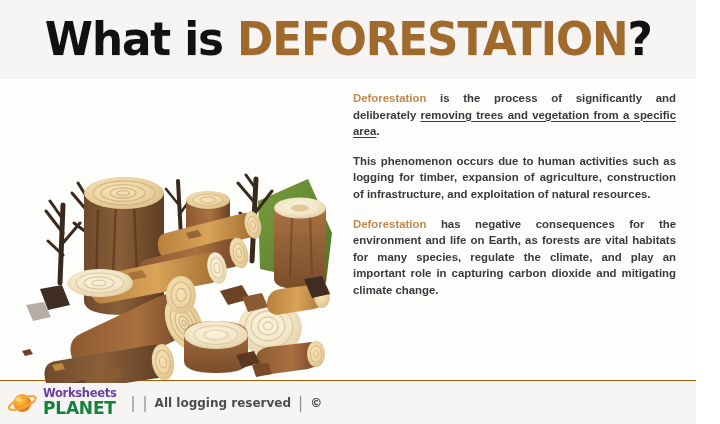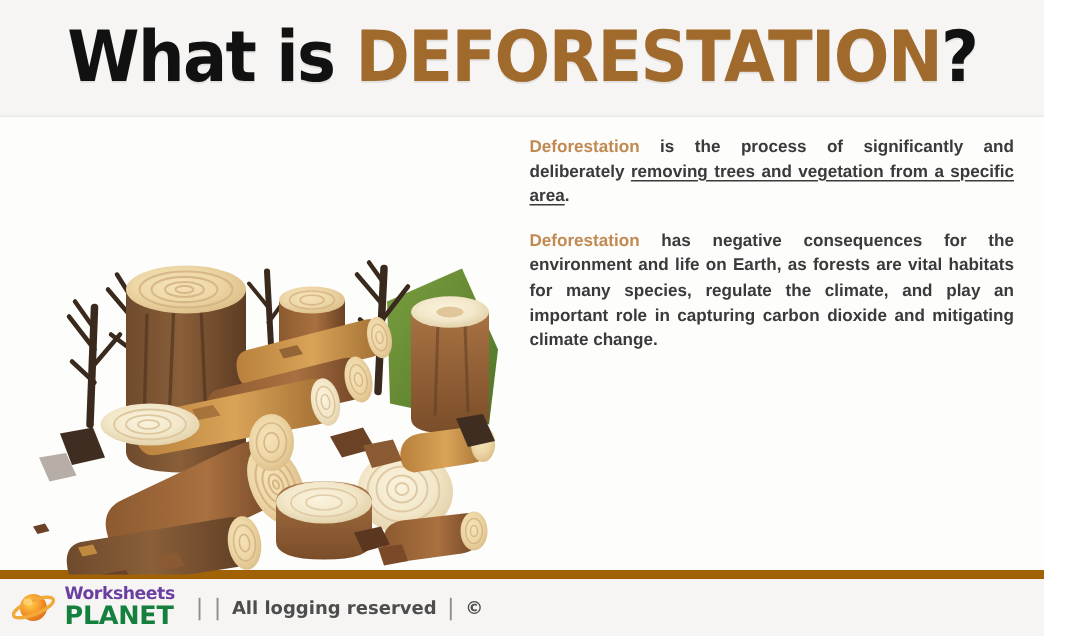--- a/index.html
+++ b/index.html
@@ -89,21 +89,21 @@
     text-decoration-thickness: 1px;
     text-underline-offset: 2px;
     color: #3a3a3a;
   }
 
   
   .footer {
     flex: 0 0 44px;
     height: 44px;
     background: #f6f5f3;
-    border-top: 6px solid #a16207;
+    border-top: 1px solid #a16207;
     display: flex;
     align-items: center;
     padding: 0 10px 0 8px;
   }
 
   .logo {
     display: flex;
     align-items: center;
     gap: 5px;
     flex: 0 0 auto;
@@ -353,20 +353,21 @@
           <path d="M14 268 l8 -2 l3 5 l-8 2 Z" fill="#6b4226"></path>
           <path d="M228 320 l12 -2 l4 7 l-12 2 Z" fill="#3f2b20"></path>
           <path d="M258 310 l14 -3 l5 8 l-14 3 Z" fill="#4a3326"></path>
         </g>
       </svg>
     </div>
 
     <div class="text-pane">
       <p class="para"><span class="kw">Deforestation</span><span> is the process of significantly and deliberately </span><span class="uline">removing trees and vegetation from a specific area</span><span>.</span></p>
 
+      <p class="para"><span>This phenomenon occurs due to human activities such as logging for timber, expansion of agriculture, construction of infrastructure, and exploitation of natural resources.</span></p>
 
       <p class="para"><span class="kw">Deforestation</span><span> has negative consequences for the environment and life on Earth, as forests are vital habitats for many species, regulate the climate, and play an important role in capturing carbon dioxide and mitigating climate change.</span></p>
     </div>
   </div>
 
   <div class="footer">
 
     <div class="logo">
       <svg class="planet-icon" viewBox="0 0 40 34" role="img">
         <defs>

